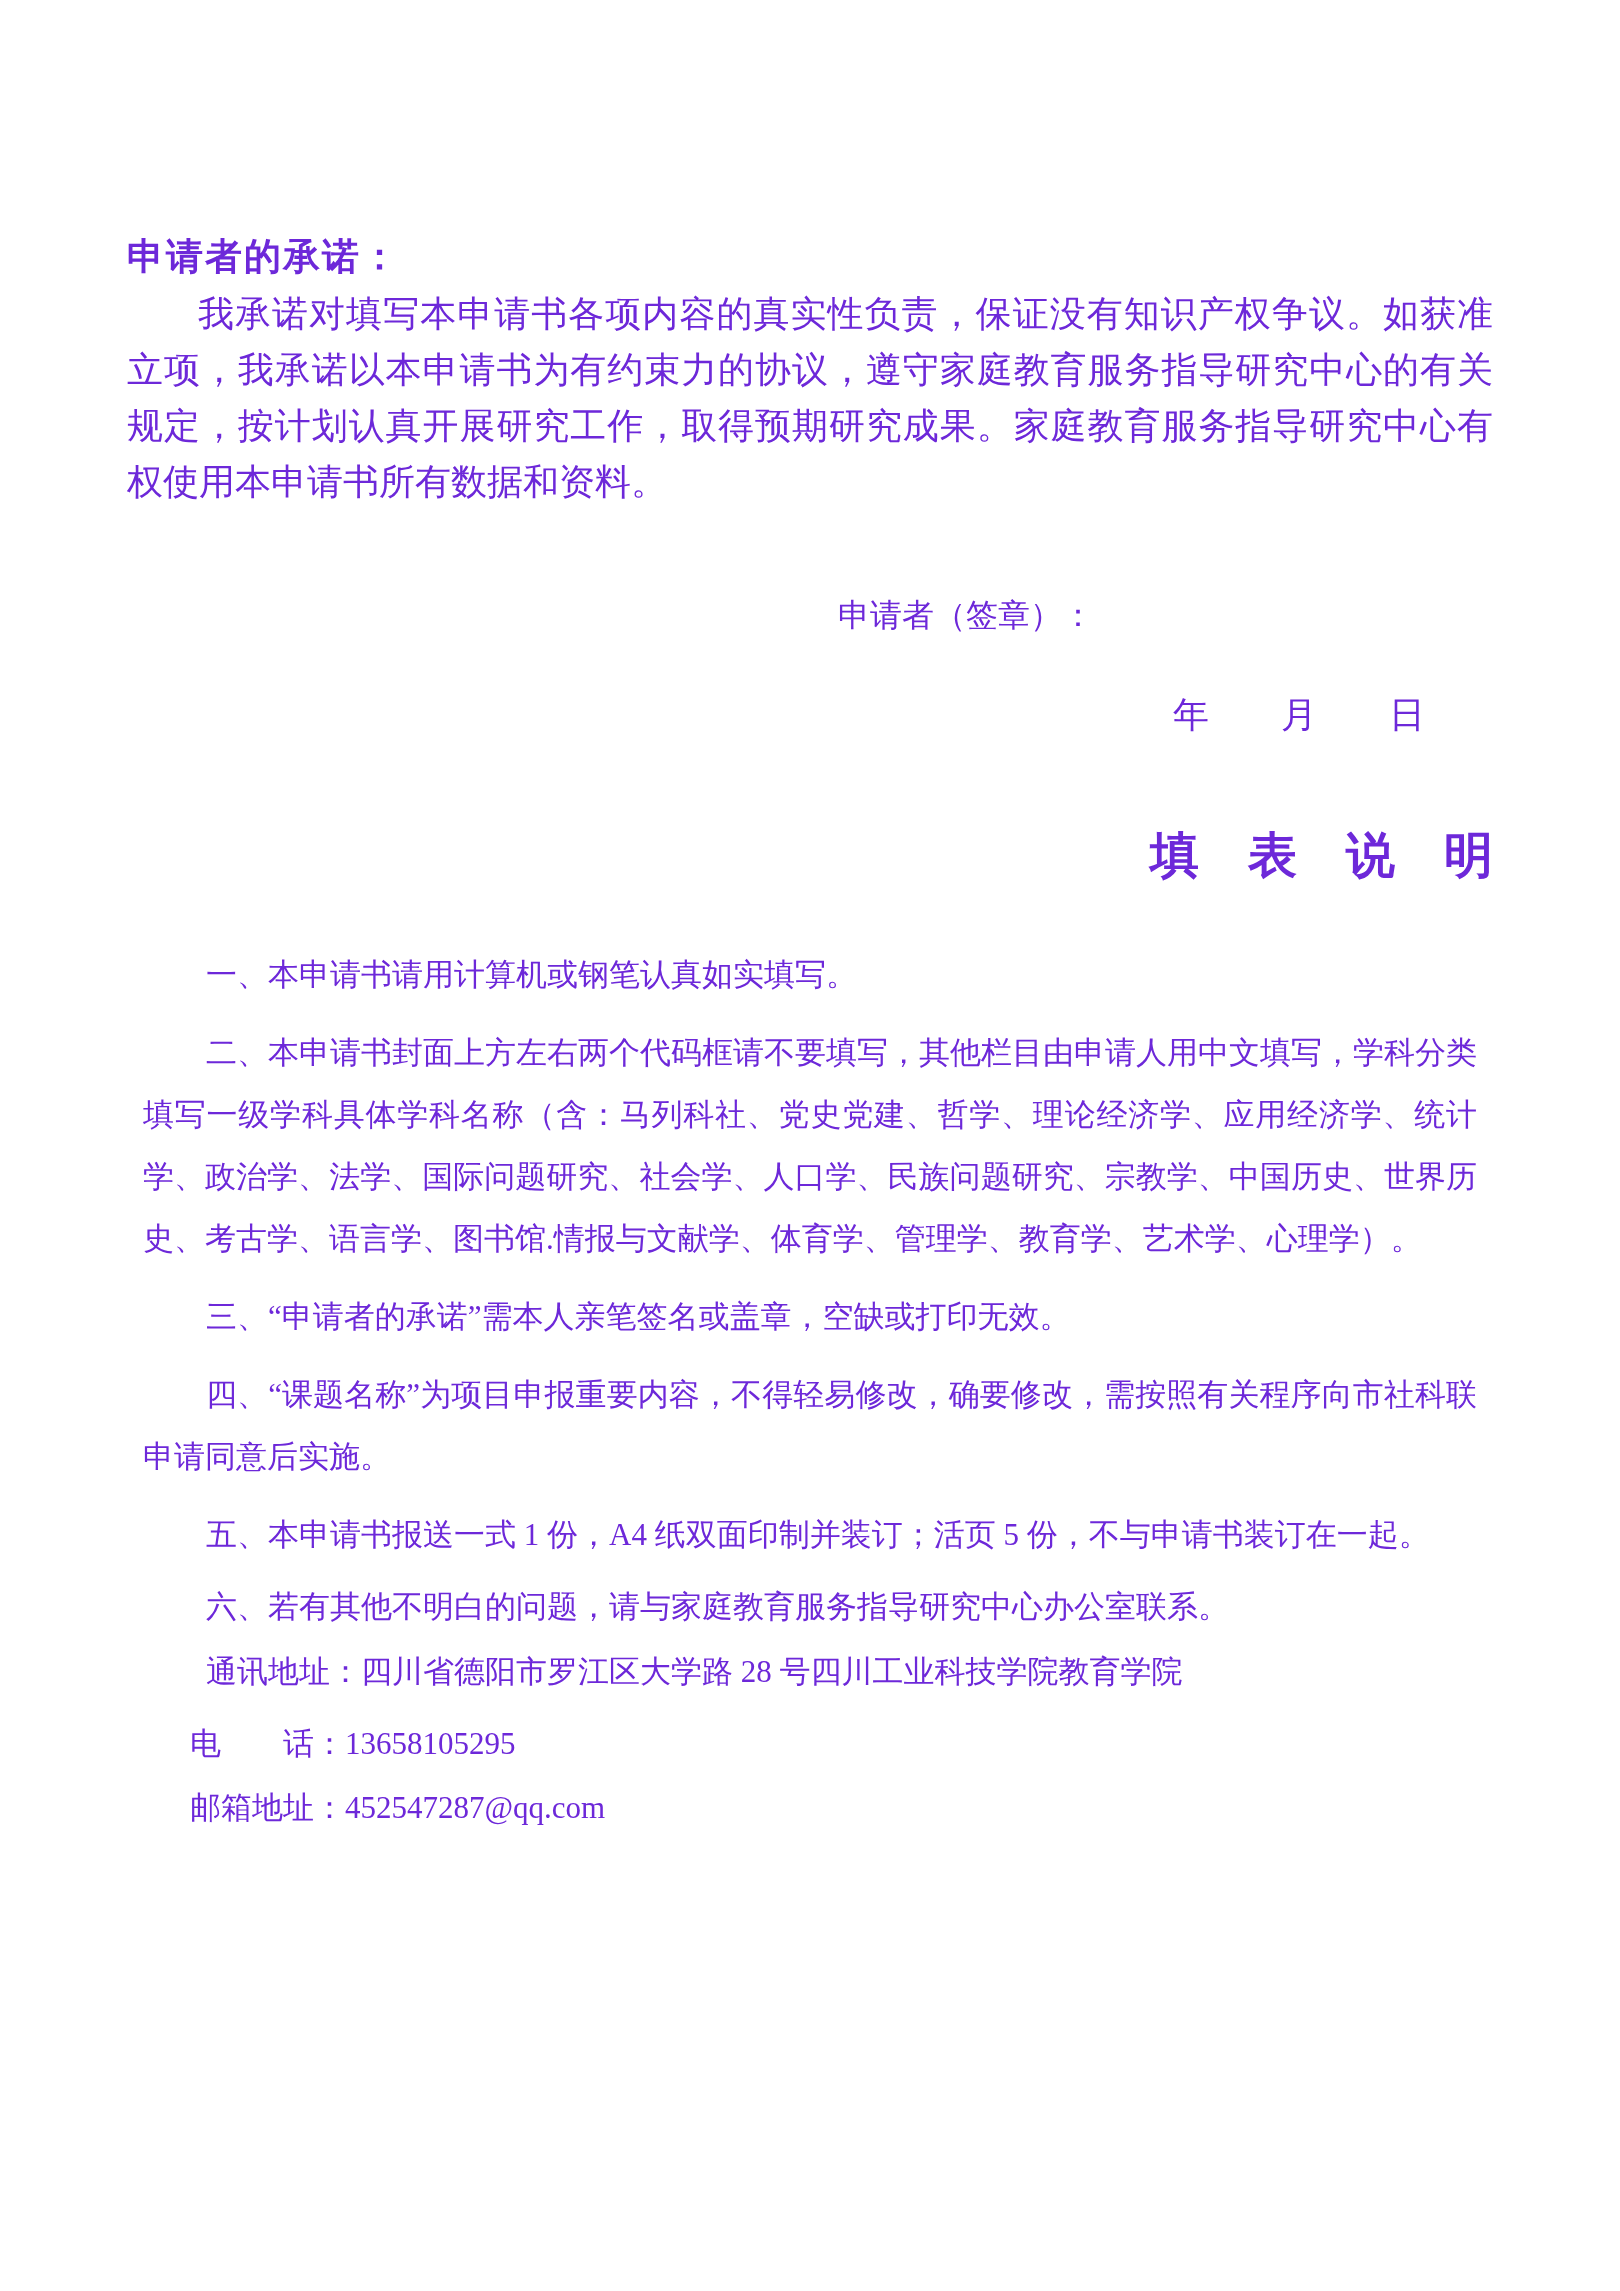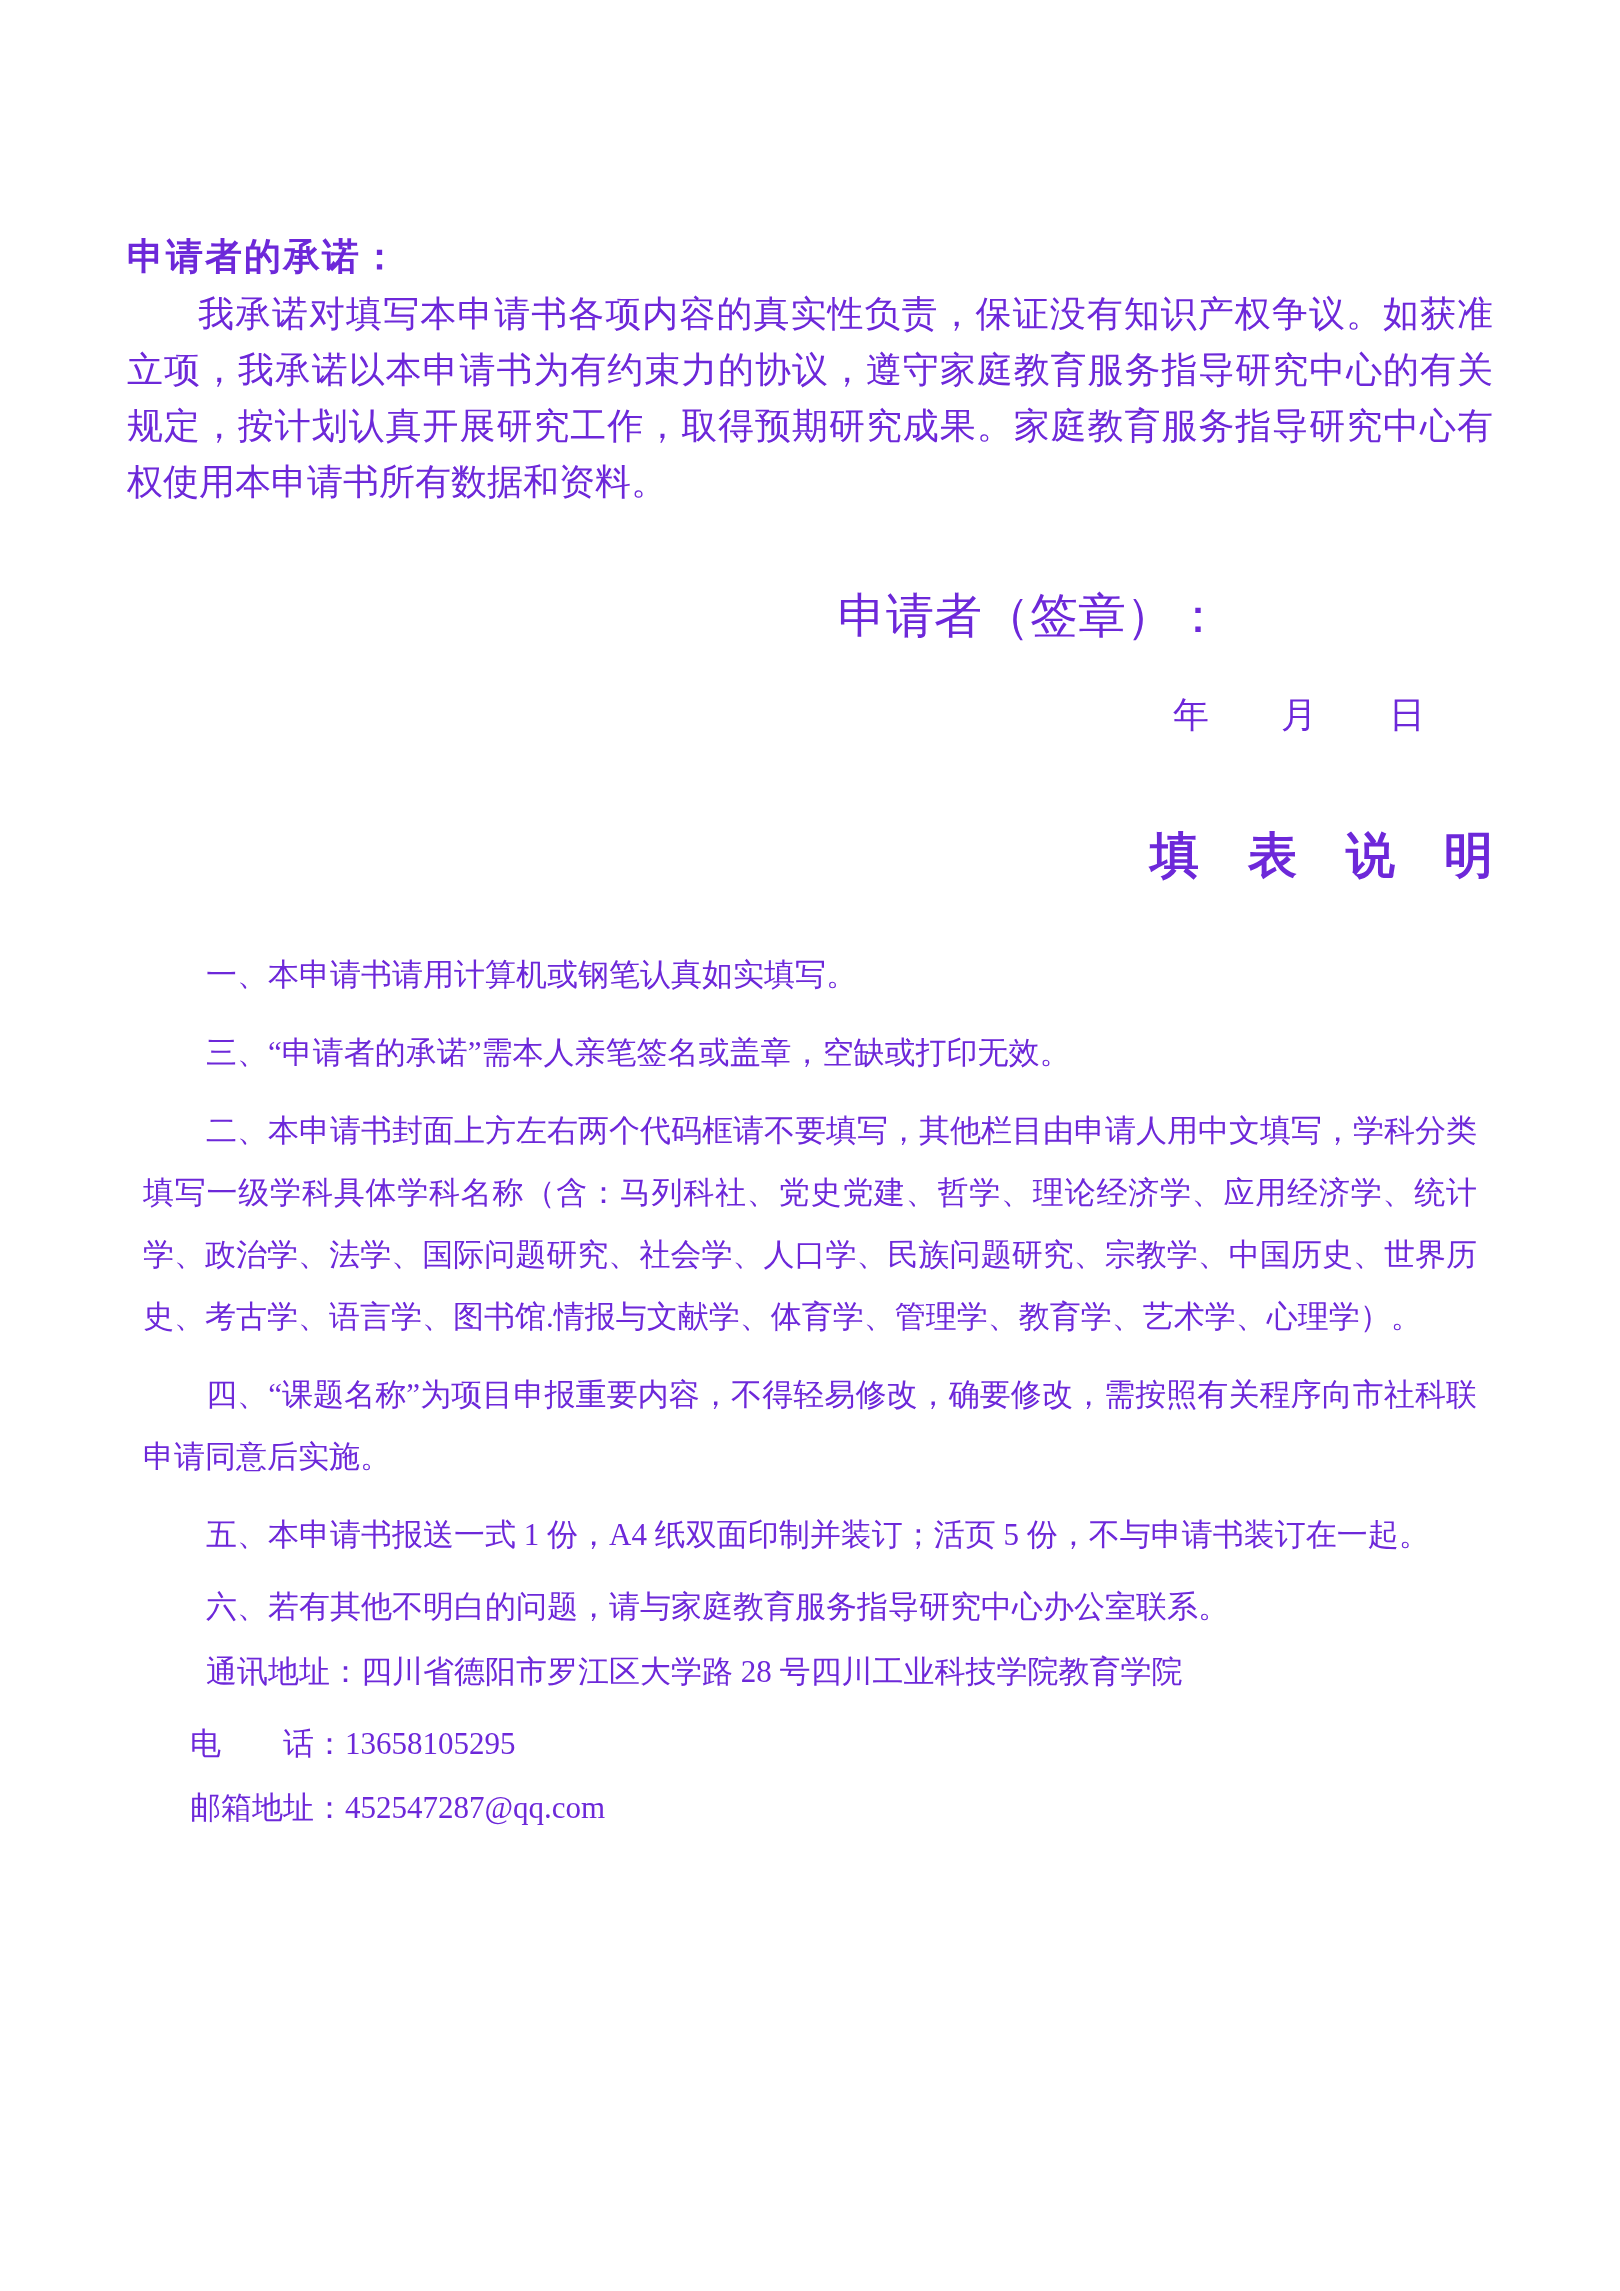--- a/index.html
+++ b/index.html
@@ -31,21 +31,21 @@
   .commit-body {
     margin: 7.8px 0 0 0;
     font-size: 36px;
     line-height: 56px;
     text-align: justify;
     text-indent: 71px;
   }
   .sign-line {
     margin: 82px 0 6px 0;
     padding-left: 711px;
-    font-size: 48px;
+    font-size: 32px;
     line-height: 47px;
   }
   .date-line {
     margin: 53px 0 0 0;
     padding-left: 1046px;
     font-size: 36px;
     line-height: 47px;
   }
   .fill-title {
     margin: 91px 0 0 0;
@@ -92,22 +92,22 @@
     <p class="commit-body">我承诺对填写本申请书各项内容的真实性负责，保证没有知识产权争议。如获准立项，我承诺以本申请书为有约束力的协议，遵守家庭教育服务指导研究中心的有关规定，按计划认真开展研究工作，取得预期研究成果。家庭教育服务指导研究中心有权使用本申请书所有数据和资料。</p>
 
     <p class="sign-line">申请者（签章）：</p>
 
     <p class="date-line">年　　月　　日</p>
 
     <h1 class="fill-title">填　表　说　明</h1>
 
     <div class="items">
       <p class="item">一、本申请书请用计算机或钢笔认真如实填写。</p>
+      <p class="item">二、本申请书封面上方左右两个代码框请不要填写，其他栏目由申请人用中文填写，学科分类填写一级学科具体学科名称（含：马列科社、党史党建、哲学、理论经济学、应用经济学、统计学、政治学、法学、国际问题研究、社会学、人口学、民族问题研究、宗教学、中国历史、世界历史、考古学、语言学、图书馆.情报与文献学、体育学、管理学、教育学、艺术学、心理学）。</p>
       <p class="item">三、“申请者的承诺”需本人亲笔签名或盖章，空缺或打印无效。</p>
-      <p class="item">二、本申请书封面上方左右两个代码框请不要填写，其他栏目由申请人用中文填写，学科分类填写一级学科具体学科名称（含：马列科社、党史党建、哲学、理论经济学、应用经济学、统计学、政治学、法学、国际问题研究、社会学、人口学、民族问题研究、宗教学、中国历史、世界历史、考古学、语言学、图书馆.情报与文献学、体育学、管理学、教育学、艺术学、心理学）。</p>
       <p class="item sp">四、“课题名称”为项目申报重要内容，不得轻易修改，确要修改，需按照有关程序向市社科联申请同意后实施。</p>
       <p class="item">五、本申请书报送一式 1 份，A4 纸双面印制并装订；活页 5 份，不与申请书装订在一起。</p>
       <p class="item tight">六、若有其他不明白的问题，请与家庭教育服务指导研究中心办公室联系。</p>
 
       <p class="item tight"><span>通讯地址：</span><span>四川省德阳市罗江区大学路 28 号四川工业科技学院教育学院</span></p>
 
 
       <p class="contact-line"><span>电　　话：</span><span>13658105295</span></p>
 
       <p class="contact-line"><span>邮箱地址：</span><span>452547287@qq.com</span></p>

